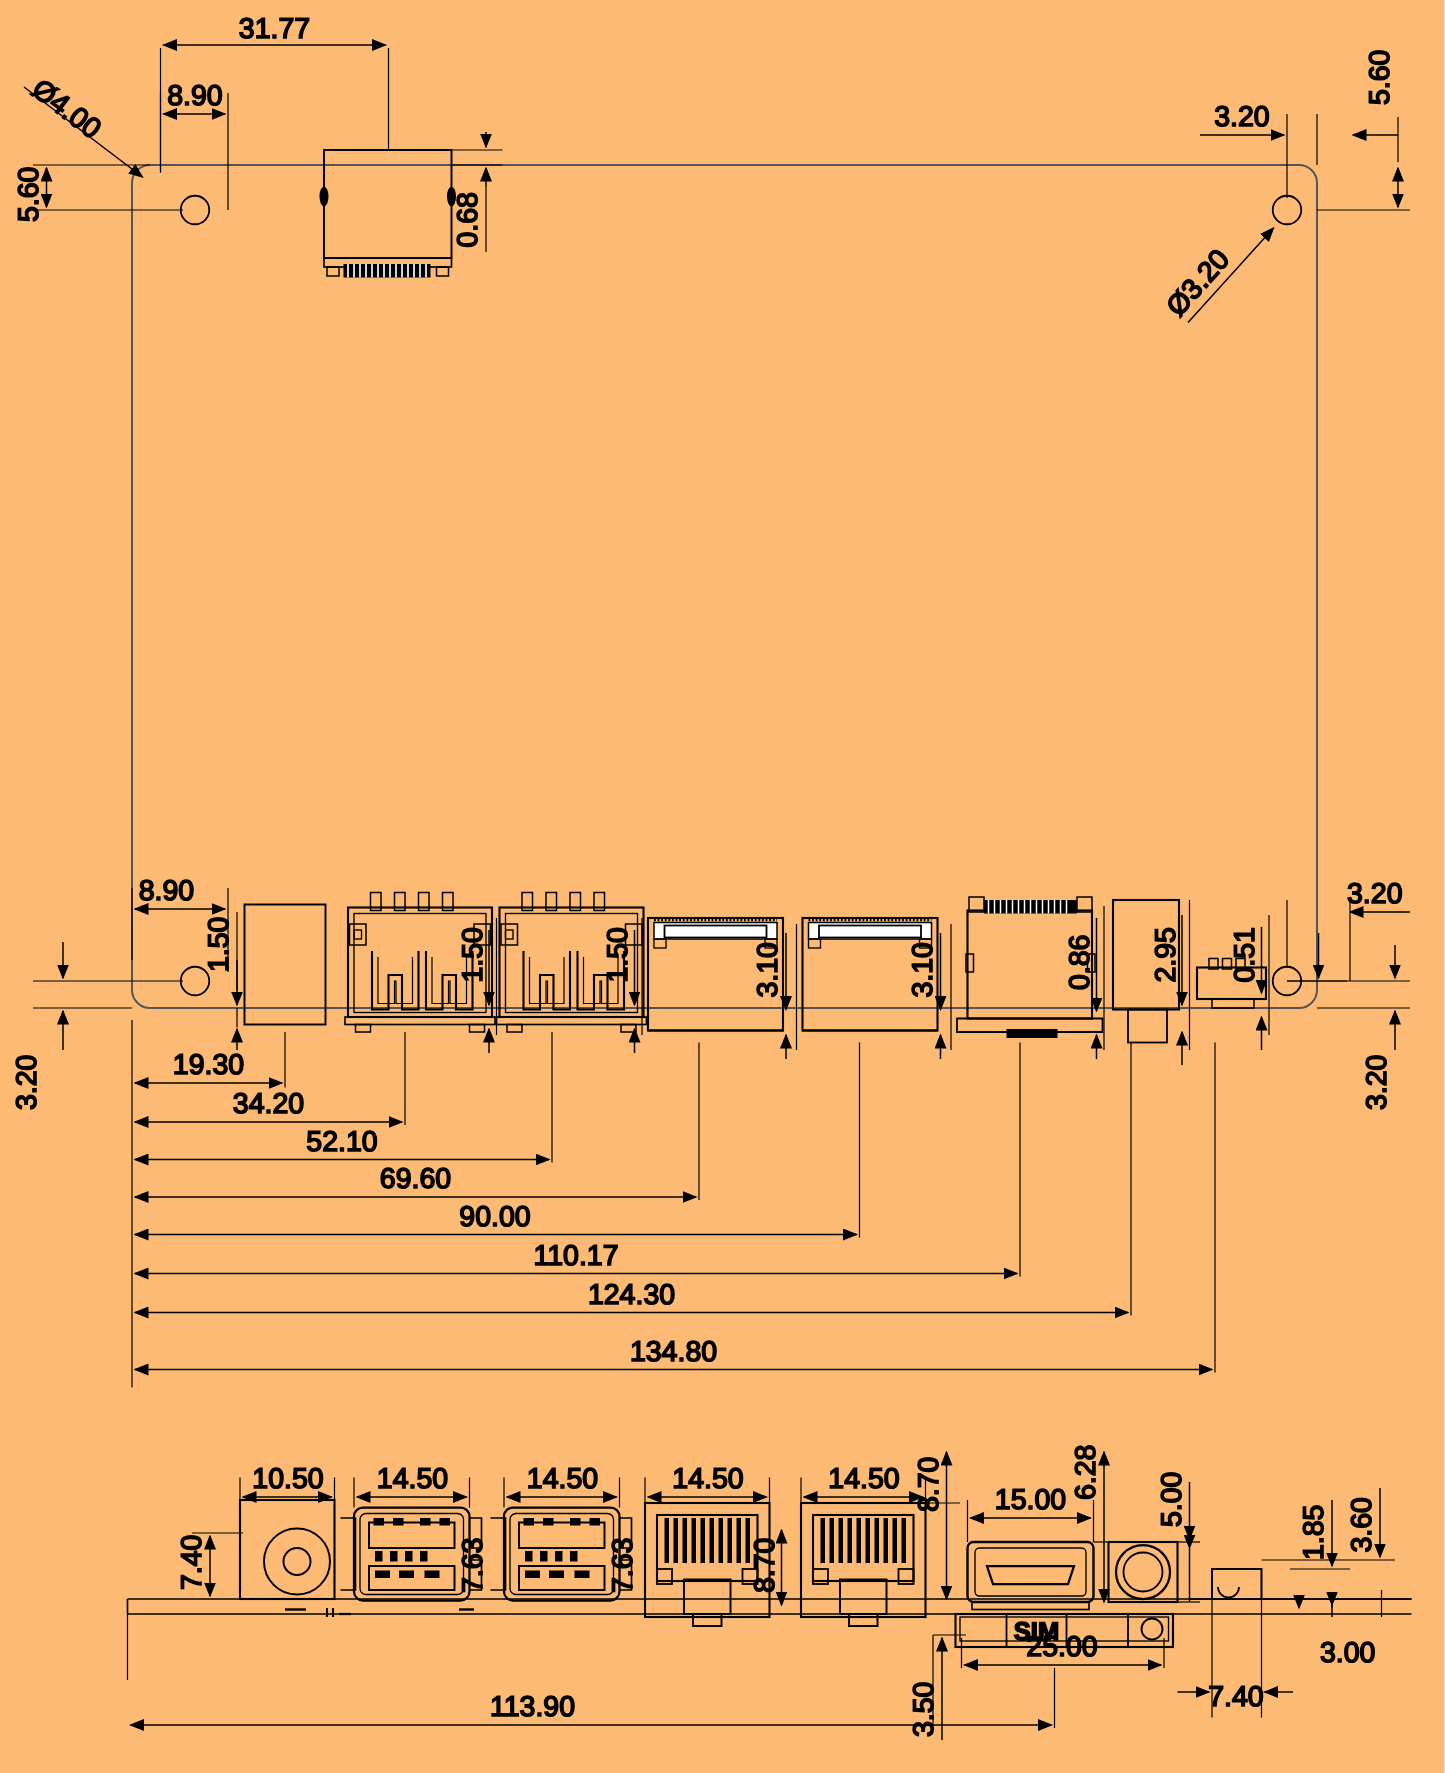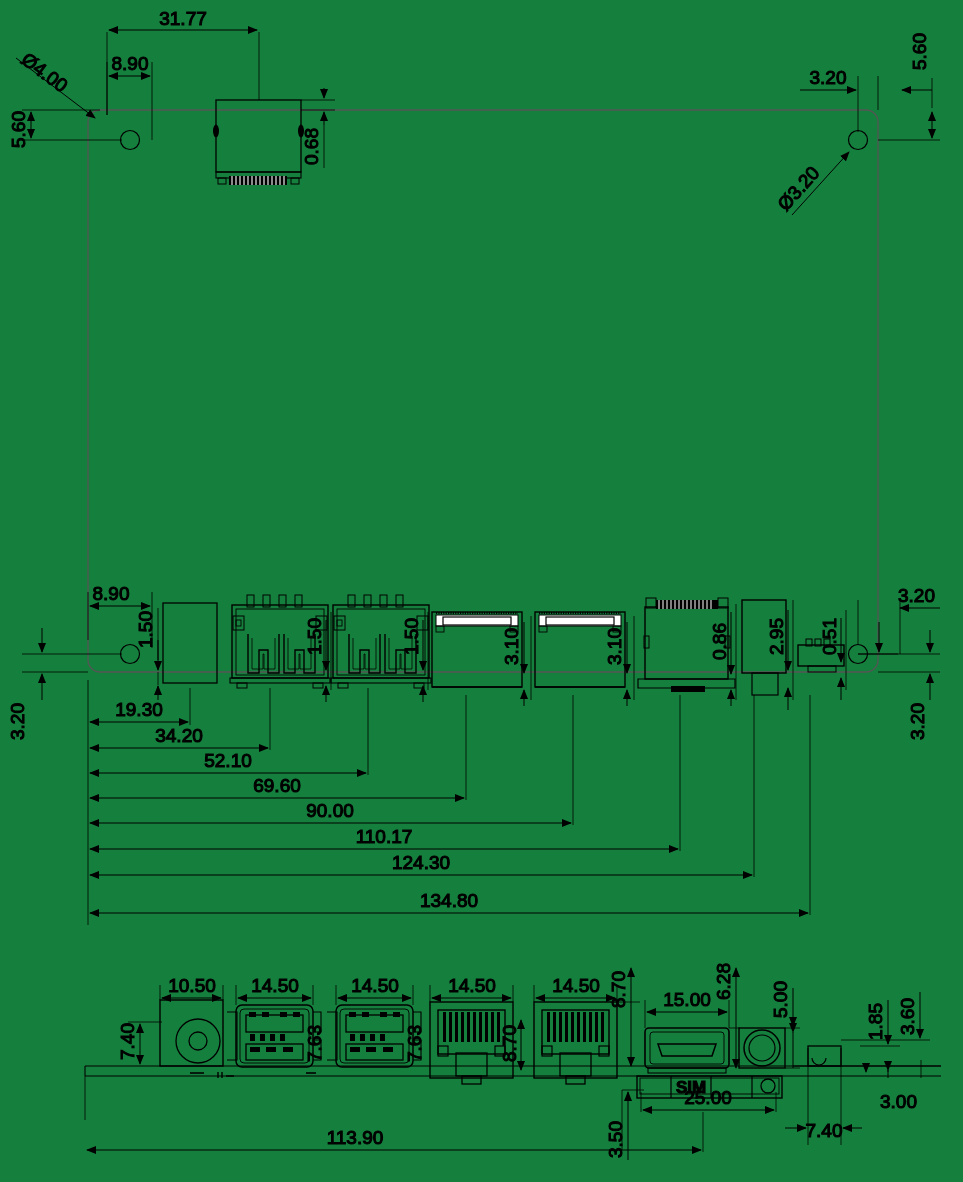--- a/index.html
+++ b/index.html
@@ -1,17 +1,17 @@
 <!DOCTYPE html>
 <html><head>
 <meta charset="utf-8">
 <style>
   html,body{margin:0;padding:0;background:#ffffff;}
   body{font-family:"Liberation Sans", sans-serif;}
-  #sheet{position:relative;width:963px;height:1182px;background:#15803d;overflow:hidden;}
+  #sheet{position:relative;width:963px;height:1182px;background:#fdba74;overflow:hidden;}
   svg{display:block;}
   .dimtext{font-family:"Liberation Sans", sans-serif;font-size:19px;fill:#000;}
   .simtext{font-family:"Liberation Sans", sans-serif;font-size:17px;font-weight:bold;fill:#000;}
 </style>
 </head>
 <body>
 
 <div id="sheet">
 <svg width="963" height="1182" viewBox="0 0 963 1182" xmlns="http://www.w3.org/2000/svg">
 

